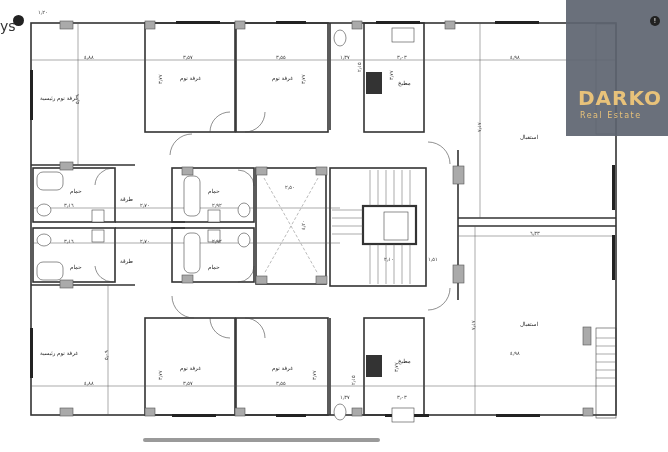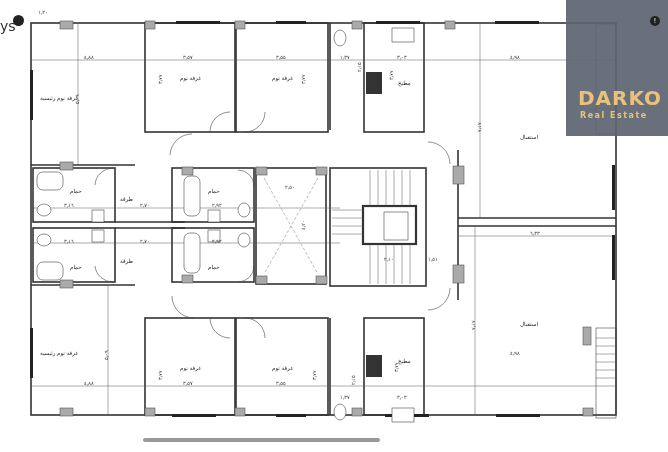--- a/index.html
+++ b/index.html
@@ -4,21 +4,21 @@
 <style>
   html, body { margin:0; padding:0; }
   body { width:668px; height:452px; background:#ffffff; position:relative; overflow:hidden;
          font-family:"DejaVu Sans", sans-serif; }
   .plan { position:absolute; left:0; top:0; width:668px; height:452px; }
   .lbl { position:absolute; font-size:5.5px; color:#222; white-space:nowrap; direction:rtl; }
   .dim { position:absolute; font-size:5px; color:#333; white-space:nowrap; }
   .vdim { position:absolute; font-size:5px; color:#333; white-space:nowrap; transform:rotate(-90deg); transform-origin:left top; }
   .logo-box { position:absolute; left:566px; top:0; width:102px; height:136px; background:#5d6470; opacity:0.92; }
   .logo-text { position:absolute; left:578px; top:86px; font-family:"DejaVu Sans", sans-serif; font-weight:bold; font-size:20px; letter-spacing:1px; color:#e8c27a; }
-  .logo-sub { position:absolute; left:580px; top:111px; font-size:8px; letter-spacing:1.5px; color:#e8c27a;font-weight:bold; }
+  .logo-sub { position:absolute; left:580px; top:111px; font-size:8px; letter-spacing:1.5px; color:#e8c27a; }
   .info-btn { position:absolute; left:650px; top:16px; width:10px; height:10px; border-radius:50%; background:#222; color:#fff; font-size:7px; text-align:center; line-height:10px; }
   .alarm-icon { position:absolute; left:13px; top:15px; width:11px; height:11px; border-radius:50%; background:#222; }
   .alarm-text { position:absolute; left:0; top:18px; font-size:14px; color:#333; }
   .scroll-bar { position:absolute; left:143px; top:438px; width:237px; height:4px; border-radius:2px; background:#9a9a9a; }
   .top-dim { position:absolute; left:38px; top:9px; font-size:5px; color:#333; }
 </style>
 </head>
 <body>
 
 <svg class="plan" viewBox="0 0 668 452" xmlns="http://www.w3.org/2000/svg">

